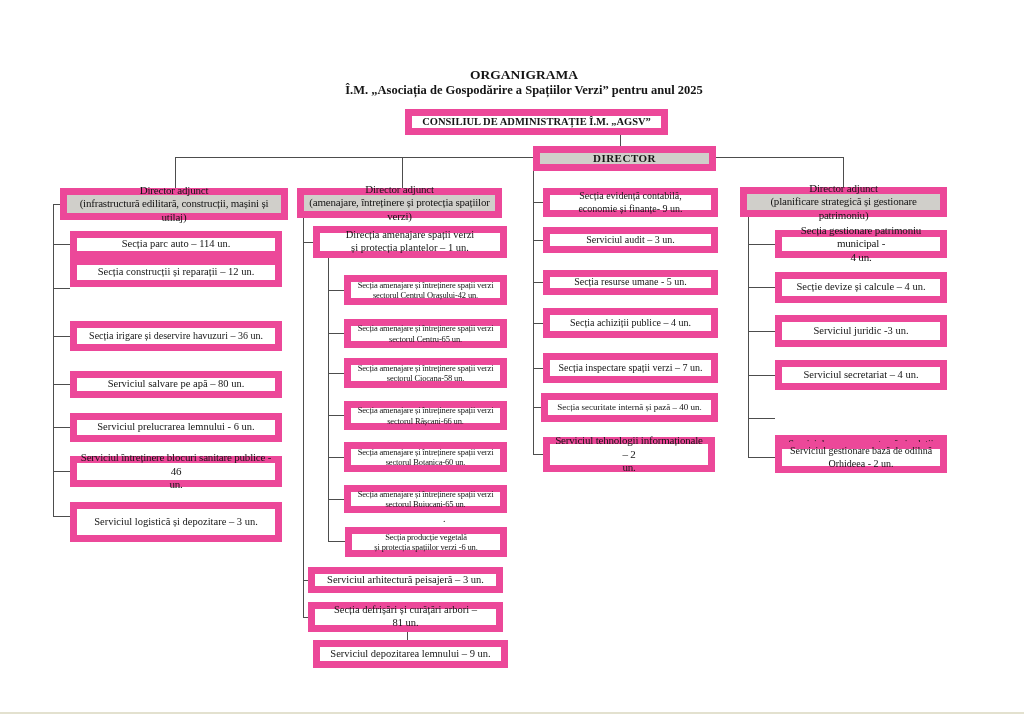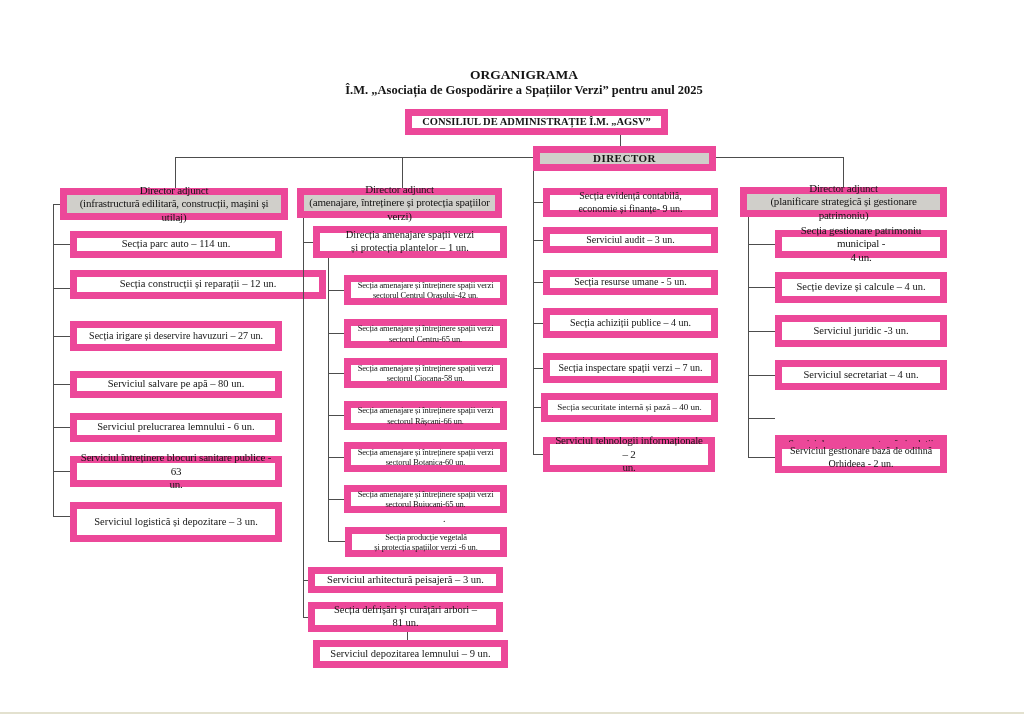--- a/index.html
+++ b/index.html
@@ -48,25 +48,25 @@
   <div class="vl" style="left:620px;top:135px;height:11px;"></div>
   <div class="hl" style="left:175px;top:157px;width:358px;"></div>
   <div class="vl" style="left:175px;top:157px;height:31px;"></div>
   <div class="vl" style="left:402px;top:157px;height:31px;"></div>
   <div class="hl" style="left:716px;top:157px;width:127px;"></div>
   <div class="vl" style="left:843px;top:157px;height:30px;"></div>
 
   <div class="box multi fs95 gray" style="left:60px;top:188px;width:228px;height:32px;">Director adjunct
 (infrastructură edilitară, construcții, mașini și utilaj)</div>
   <div class="box one fs105" style="left:70px;top:231px;width:212px;height:27px;">Secția parc auto – 114 un.</div>
-  <div class="box one fs105" style="left:70px;top:270px;width:256px;height:29px;">Secția construcții și reparații  – 12 un.</div>
-  <div class="box one fs10" style="left:70px;top:321px;width:212px;height:30px;">Secția irigare și deservire havuzuri – 27 un.</div>
+  <div class="box one fs105" style="left:70px;top:258px;width:212px;height:29px;">Secția construcții și reparații  – 12 un.</div>
+  <div class="box one fs10" style="left:70px;top:321px;width:212px;height:30px;">Secția irigare și deservire havuzuri – 36 un.</div>
   <div class="box one fs105" style="left:70px;top:371px;width:212px;height:27px;">Serviciul salvare pe apă – 80 un.</div>
   <div class="box one fs105" style="left:70px;top:413px;width:212px;height:29px;">Serviciul prelucrarea lemnului - 6 un.</div>
-  <div class="box multi fs95" style="left:70px;top:456px;width:212px;height:31px;">Serviciul întreținere blocuri sanitare publice - 63
+  <div class="box multi fs95" style="left:70px;top:456px;width:212px;height:31px;">Serviciul întreținere blocuri sanitare publice - 46
 un.</div>
   <div class="box one fs105" style="left:70px;top:502px;width:212px;height:40px;">Serviciul logistică și depozitare – 3 un.</div>
 
   <div class="vl" style="left:53px;top:204px;height:312px;"></div>
   <div class="hl" style="left:53px;top:204px;width:7px;"></div>
   <div class="hl" style="left:53px;top:244px;width:17px;"></div>
   <div class="hl" style="left:53px;top:288px;width:17px;"></div>
   <div class="hl" style="left:53px;top:336px;width:17px;"></div>
   <div class="hl" style="left:53px;top:384px;width:17px;"></div>
   <div class="hl" style="left:53px;top:427px;width:17px;"></div>

